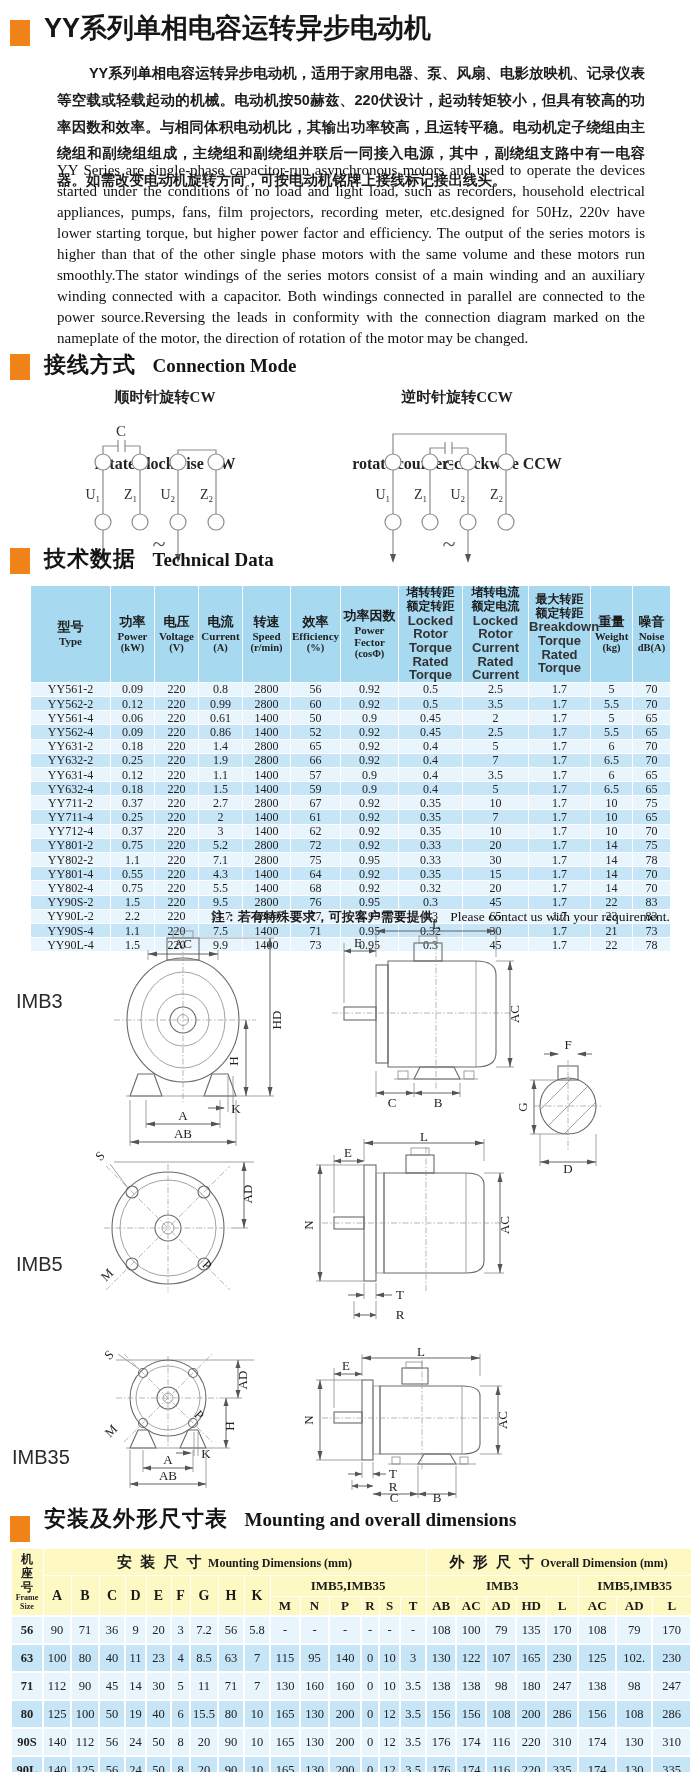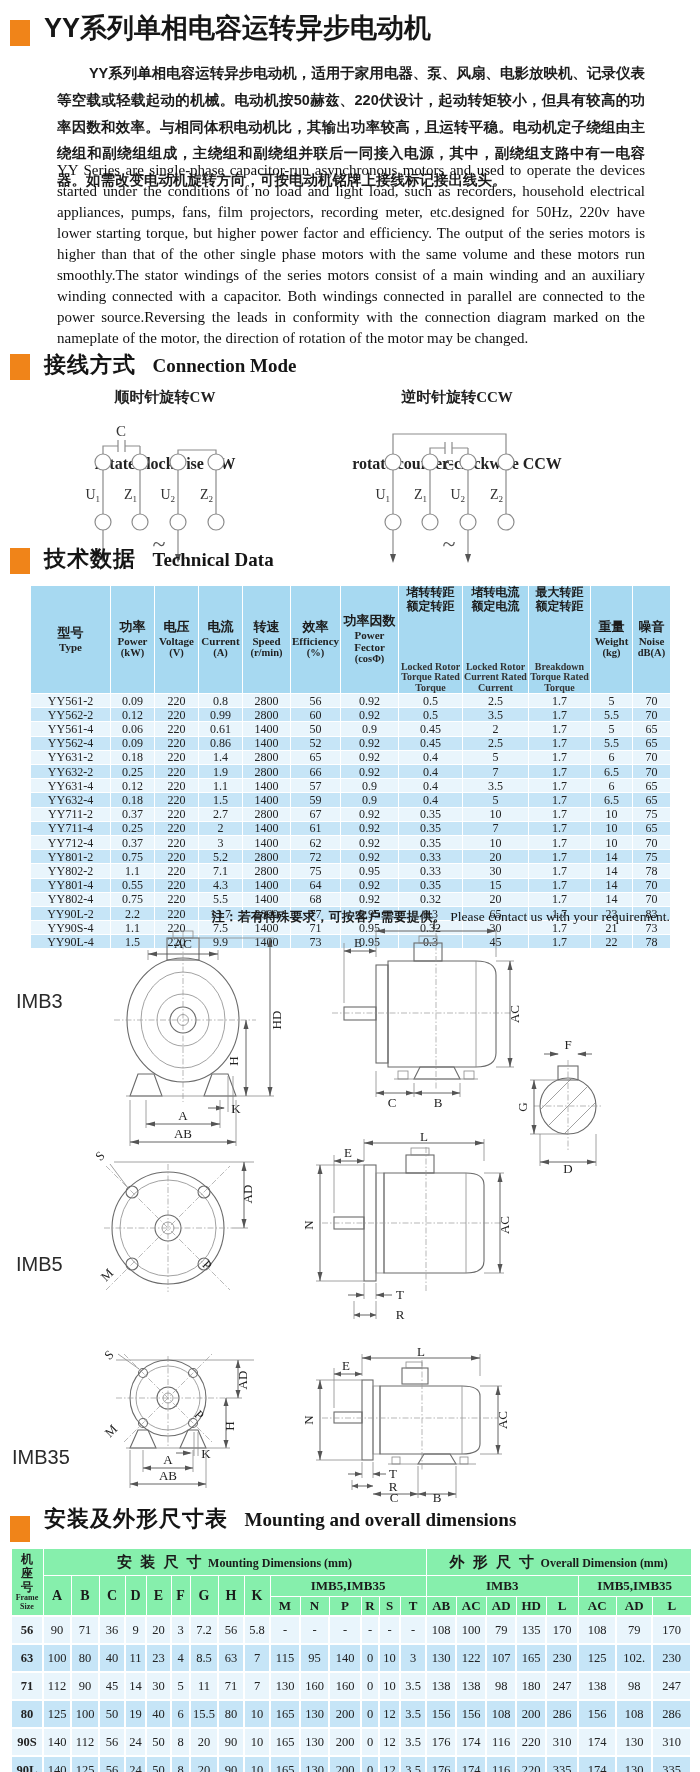--- a/index.html
+++ b/index.html
@@ -35,32 +35,32 @@
   .dlabel{position:absolute;font-size:20px;color:#2a2a2a;font-family:"Liberation Sans",sans-serif;}
   
   table{border-collapse:collapse;table-layout:fixed;}
   .ttable{position:absolute;left:30px;top:585px;width:640px;}
   .ttable th,.ttable td{border:1px solid #fff;padding:0;text-align:center;vertical-align:middle;}
   .ttable thead th{background:#a7d9f1;height:52px;}
   .ttable .hcn{font-size:13px;font-weight:800;color:#1b1b1b;line-height:1.15;}
   .ttable .hen{font-family:"Liberation Serif",serif;font-size:11px;color:#222;line-height:1.1;}
   .ttable .hun{font-family:"Liberation Serif",serif;font-size:10.5px;color:#222;line-height:1.1;}
   .ttable .hcn2{font-size:12px;font-weight:800;color:#1b1b1b;line-height:1.15;}
-  .ttable .hen2{font-family:Liberation Serif, serif;font-size:10px;color:#333;line-height:1.05;margin-top:48px;}
+  .ttable .hen2{font-family:Liberation Sans, sans-serif;font-size:13px;color:#333;line-height:1.05;}
   .ttable tbody td{height:13.2px;font-family:"Liberation Serif",serif;font-size:12px;line-height:1;color:#222;}
   .ttable tbody tr:nth-child(odd) td{background:#e9f5fc;}
   .ttable tbody tr:nth-child(even) td{background:#c6e5f7;}
   .ttable tbody td.rowhead{background:#a7d9f1;}
   .note{position:absolute;left:30px;top:907px;width:640px;text-align:right;}
   .note-cn{font-size:13px;font-weight:800;color:#1b1b1b;}
   .note-en{font-family:"Liberation Serif",serif;font-size:13.5px;color:#111;}
   
   .mtable{position:absolute;left:10px;top:1548px;width:680px;}
   .mtable th,.mtable td{border:1px solid #fff;padding:0;text-align:center;vertical-align:middle;}
-  .mtable thead th{background:#86efac;}
+  .mtable thead th{background:#fef9c3;}
   .mtable .mr1 th{height:26px;}
   .mtable .mr2 th{height:20px;font-family:"Liberation Serif",serif;font-size:14px;font-weight:700;color:#1b1b1b;}
   .mtable .mr3 th{height:18px;font-family:"Liberation Serif",serif;font-size:13px;font-weight:700;color:#1b1b1b;}
   .mtable .mr2 th.grp{font-family:"Liberation Serif",serif;font-size:13px;}
   .g-cn{font-size:15px;font-weight:900;color:#1b1b1b;letter-spacing:2px;font-family:"Liberation Sans",sans-serif;}
   .g-en{font-family:"Liberation Serif",serif;font-size:12px;font-weight:700;color:#1b1b1b;}
   .mf-cn{width:14px;margin:0 auto;font-size:12px;font-weight:800;line-height:1.15;word-break:break-all;color:#1b1b1b;}
   .mf-en{font-family:"Liberation Serif",serif;font-size:8px;color:#222;line-height:1.05;}
   .mtable tbody td{height:26px;font-family:"Liberation Serif",serif;font-size:12.5px;color:#222;border-width:2px;}
   .mtable tbody tr:nth-child(odd) td{background:#e9f5fc;}
@@ -429,20 +429,34 @@
           <td>220</td>
           <td>5.5</td>
           <td>1400</td>
           <td>68</td>
           <td>0.92</td>
           <td>0.32</td>
           <td>20</td>
           <td>1.7</td>
           <td>14</td>
           <td>70</td>
+        </tr>
+        <tr>
+          <td class="rowhead">YY90S-2</td>
+          <td>1.5</td>
+          <td>220</td>
+          <td>9.5</td>
+          <td>2800</td>
+          <td>76</td>
+          <td>0.95</td>
+          <td>0.3</td>
+          <td>45</td>
+          <td>1.7</td>
+          <td>22</td>
+          <td>83</td>
         </tr>
         <tr>
           <td class="rowhead">YY90L-2</td>
           <td>2.2</td>
           <td>220</td>
           <td>13.7</td>
           <td>2800</td>
           <td>77</td>
           <td>0.95</td>
           <td>0.3</td>

